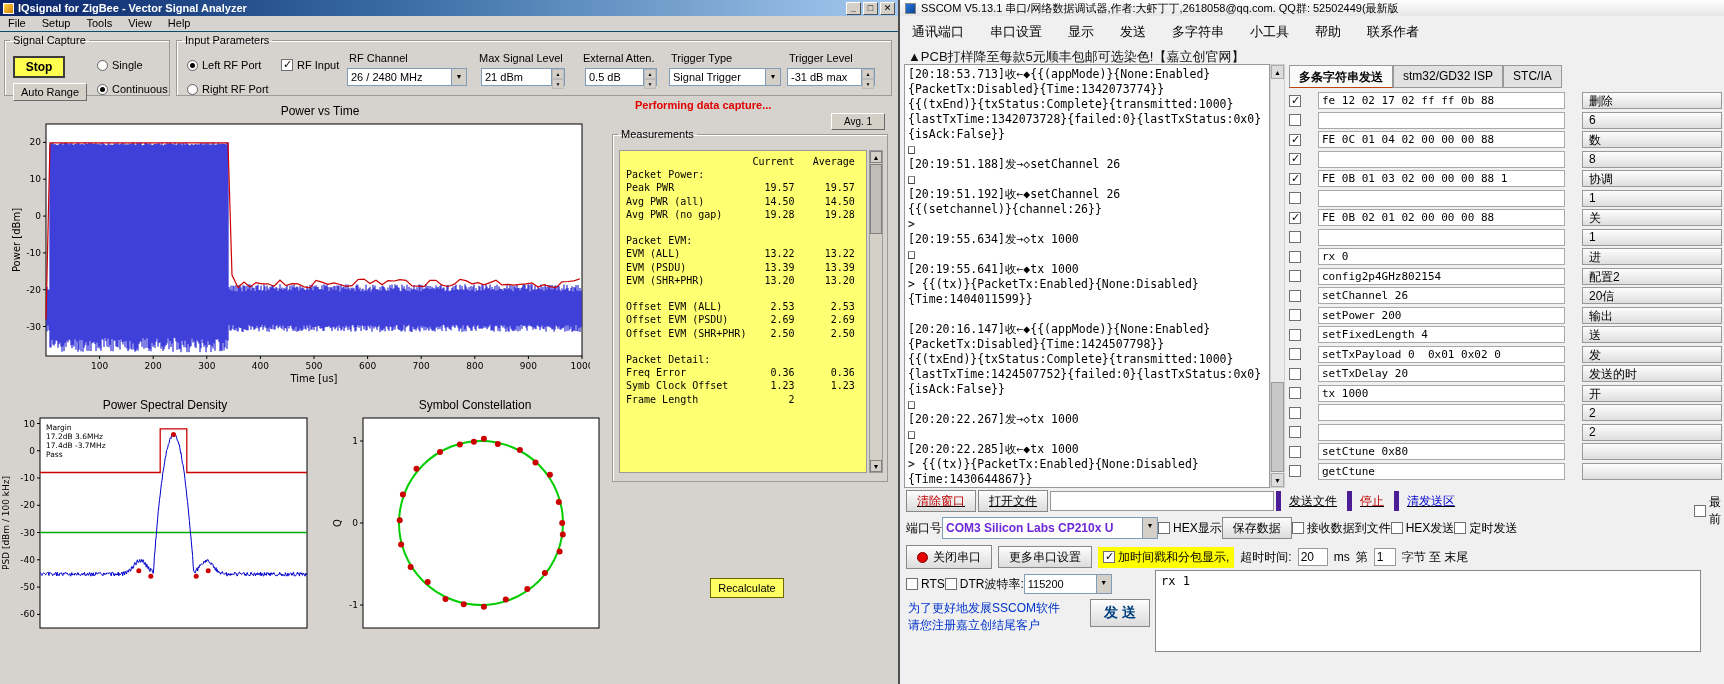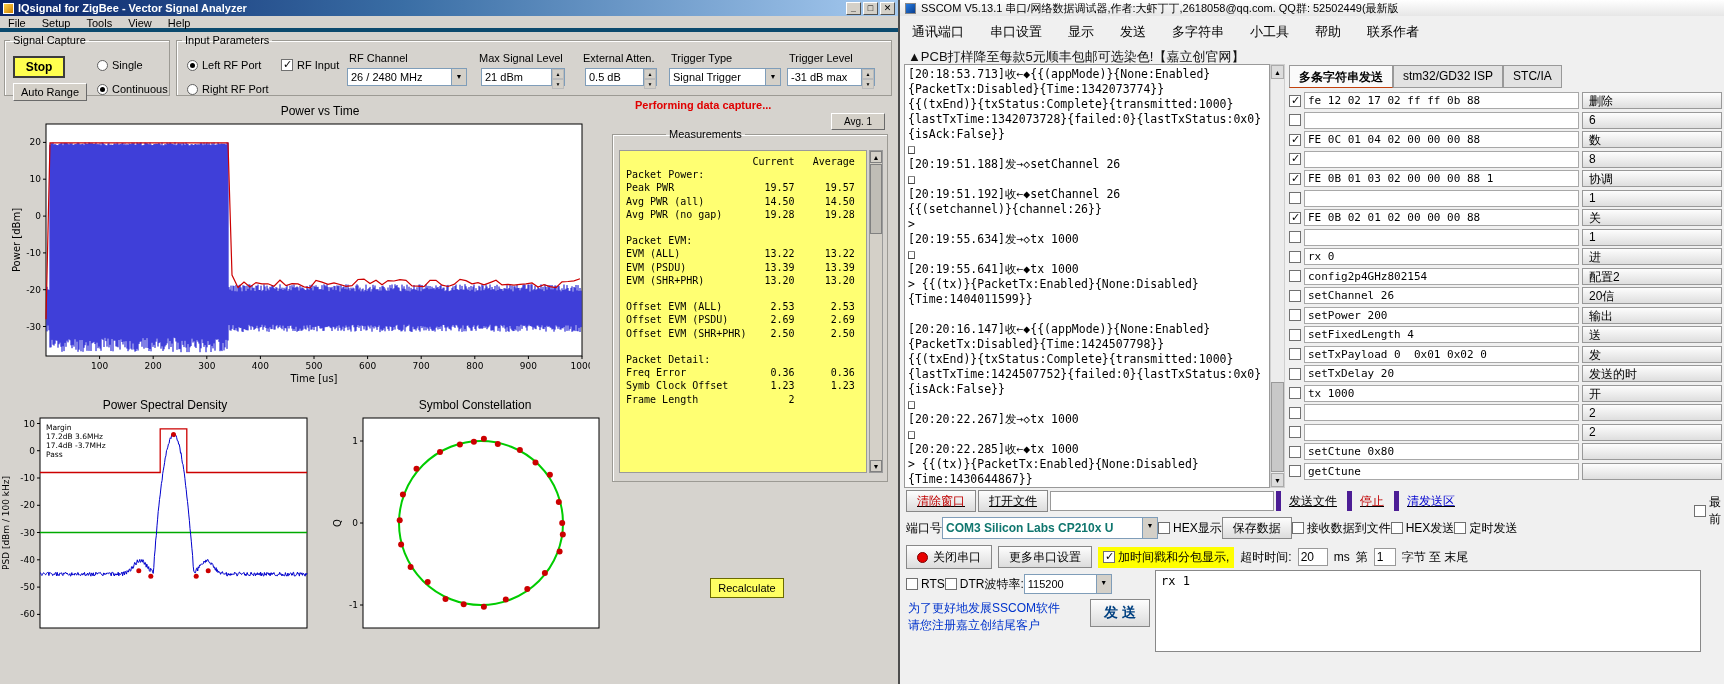--- a/index.html
+++ b/index.html
@@ -8,21 +8,21 @@
 .screen{position:relative;width:1724px;height:684px;}
 .win{position:absolute;top:0;height:684px;overflow:hidden;}
 .abs{position:absolute;}
 
 #iq{left:0;width:900px;background:#d6d3ce;border-right:2px solid #4d4d4d;}
 .iq-titlebar{height:16px;background:linear-gradient(90deg,#0a246a,#3a6ea5 45%,#a6caf0);display:flex;align-items:center;padding:0 3px;color:#fff;font-weight:bold;font-size:11px;gap:4px;}
 .iq-icon{width:11px;height:11px;background:linear-gradient(135deg,#ffd34d,#d08000);border:1px solid #fff;display:inline-block;}
 .iq-title{flex:1;white-space:nowrap;overflow:hidden;}
 .wbtns{display:flex;gap:2px;}
 .wbtn{width:15px;height:13px;background:#d4d0c8;border:1px solid;border-color:#fff #505050 #505050 #fff;font-size:9px;line-height:11px;text-align:center;color:#000;font-weight:bold;}
-.iq-menubar{height:16px;display:flex;background:#d6d3ce;border-bottom:4px solid #0c4a6e;font-size:11px;}
+.iq-menubar{height:16px;display:flex;background:#d6d3ce;border-bottom:1px solid #0c4a6e;font-size:11px;}
 .iq-menubar span{padding:1px 8px;}
 fieldset{position:absolute;border:1px solid #9c9a94;box-shadow:1px 1px 0 #fff inset;padding:0;}
 legend{font-size:11px;padding:0 3px;margin-left:5px;}
 .flabel{position:absolute;font-size:11px;white-space:nowrap;}
 .btn{background:#d4d0c8;border:1px solid;border-color:#fff #6a6a6a #6a6a6a #fff;font-size:11px;font-family:inherit;}
 .stop{position:absolute;left:8px;top:10px;width:52px;height:22px;background:#ffff4f;border:2px solid #3c3c3c;font-weight:bold;font-size:12px;}
 .autorange{position:absolute;left:8px;top:37px;width:74px;height:18px;}
 .rwrap,.cwrap{position:absolute;display:flex;align-items:center;gap:4px;font-size:11px;white-space:nowrap;}
 .radio{width:11px;height:11px;border-radius:50%;border:1px solid #606060;background:#fff;display:inline-block;position:relative;flex:0 0 11px;}
 .radio.sel::after{content:"";position:absolute;left:2px;top:2px;width:5px;height:5px;border-radius:50%;background:#000;}
@@ -54,36 +54,36 @@
 #log-pre{font:11.5px/15px "DejaVu Sans Mono","Liberation Mono",monospace;padding:2px 3px;}
 .vscroll{width:15px;background:#ececec;border:1px solid #cfcfcf;position:relative;}
 .vscroll .sarr{position:absolute;left:0;width:13px;height:14px;font-size:7px;line-height:14px;text-align:center;background:#dcdcdc;border:1px solid #aaa;}
 .vscroll .sarr.bot{bottom:0;}
 .vthumb{position:absolute;left:0;bottom:15px;width:13px;height:90px;background:#c8c8c8;border:1px solid #999;}
 .ss-panel{flex:1;padding-left:4px;overflow:hidden;}
 .tabs{display:flex;height:23px;margin-top:1px;}
 .tab{padding:3px 9px;font-size:12px;border:1px solid #999;background:#e2e2e2;white-space:nowrap;}
 .tab.active{background:#fafafa;border-bottom:1px solid #c2410c;font-weight:bold;}
 #string-list{margin-top:3px;}
-.srow{display:flex;align-items:center;height:19.5px;gap:3px;}
+.srow{display:flex;align-items:center;height:19.5px;gap:17px;}
 .srow input{width:296px;height:17px;font:11px "DejaVu Sans Mono","Liberation Mono",monospace;border:1px solid #a8a8a8;padding:0 3px;background:#fff;}
 .sbtn{height:17px;flex:0 0 140px;background:linear-gradient(#fdfdfd,#dedede);border:1px solid #999;font-size:12px;text-align:left;padding:0 6px;overflow:hidden;white-space:nowrap;font-family:inherit;}
 .ss-row{position:absolute;left:6px;display:flex;align-items:center;font-size:12px;white-space:nowrap;}
 .r1{top:490px;gap:2px;text-decoration:underline;} .r2{top:517px;} .r3{top:545px;gap:6px;} .r4{top:574px;}
 .sbtn2{height:22px;padding:0 10px;background:linear-gradient(#fdfdfd,#dcdcdc);border:1px solid #888;font-size:12px;font-family:inherit;}
 .redtxt{color:#c00000;} .bluetxt{color:#0000d0;}
 .fileinput{width:224px;height:20px;border:1px solid #999;background:#fff;}
 .flat{padding:0 8px;height:20px;line-height:20px;border-left:5px solid #4c1d95;}
 .cbwrap{display:inline-flex;align-items:center;gap:3px;}
 .hl{background:#ffff00;padding:2px 5px;}
 .reddot{width:11px;height:11px;border-radius:50%;background:#e80000;border:1px solid #7a0000;display:inline-block;margin-right:5px;}
 .portbtn{display:inline-flex;align-items:center;height:24px;}
 .tinput{height:18px;border:1px solid #999;background:#fff;font-size:12px;padding:0 2px;}
 .ss-combo{position:static;}
-.ss-combo .val.green{color:#0f766e;font-weight:bold;font-size:12px;}
+.ss-combo .val.green{color:#6d28d9;font-weight:bold;font-size:12px;}
 .sendarea{position:absolute;left:255px;top:570px;width:546px;height:82px;background:#fff;border:1px solid #888;}
 .sendarea pre{font:12px/15px "DejaVu Sans Mono","Liberation Mono",monospace;padding:3px 5px;}
 .promo{position:absolute;left:8px;top:600px;color:#0033cc;font-size:12px;line-height:17px;}
 .sendbtn{position:absolute;left:190px;top:599px;width:60px;height:28px;font-size:14px;font-weight:bold;color:#004080;background:linear-gradient(#fdfdfd,#dcdcdc);border:1px solid #888;font-family:inherit;}
 svg text{font-family:"DejaVu Sans","Liberation Sans",sans-serif;fill:#000;}
 </style>
 </head>
 <body>
 
 <div class="screen">
@@ -212,21 +212,21 @@
         <text x="464.8" y="251" text-anchor="middle" font-size="9">800</text>
         <line x1="518.4" y1="238" x2="518.4" y2="241" stroke="#000"></line>
         <text x="518.4" y="251" text-anchor="middle" font-size="9">900</text>
         <line x1="572.0" y1="238" x2="572.0" y2="241" stroke="#000"></line>
         <text x="572.0" y="251" text-anchor="middle" font-size="9">1000</text>
         <text x="304" y="264" text-anchor="middle" font-size="10">Time [us]</text>
         <text transform="translate(10 122) rotate(-90)" text-anchor="middle" font-size="10">Power [dBm]</text>
       </svg>
     <button class="btn abs" style="left:831px;top:113px;width:54px;height:17px;font-size:10px;">Avg. 1</button>
 
-    <fieldset style="left:612px;top:128px;width:276px;height:354px;padding-left:48px;">
+    <fieldset style="left:612px;top:128px;width:276px;height:354px;">
       <legend>Measurements</legend>
       <pre id="meas-pre">                     Current   Average
 Packet Power:
 Peak PWR               19.57     19.57  dBm
 Avg PWR (all)          14.50     14.50  dBm
 Avg PWR (no gap)       19.28     19.28  dBm
 
 Packet EVM:
 EVM (ALL)              13.22     13.22  %
 EVM (PSDU)             13.39     13.39  %

